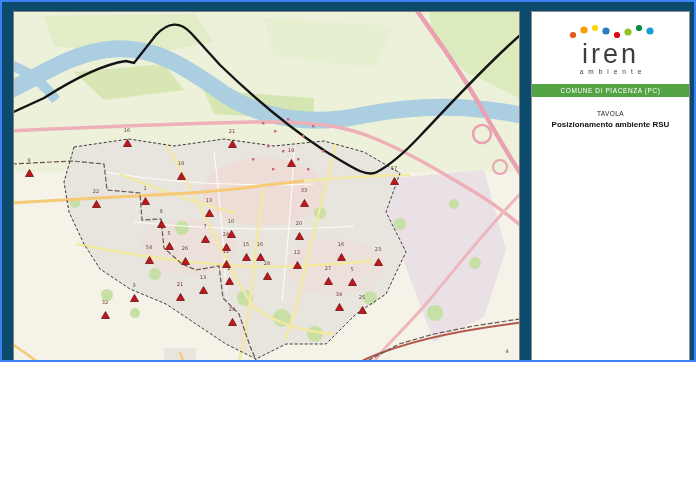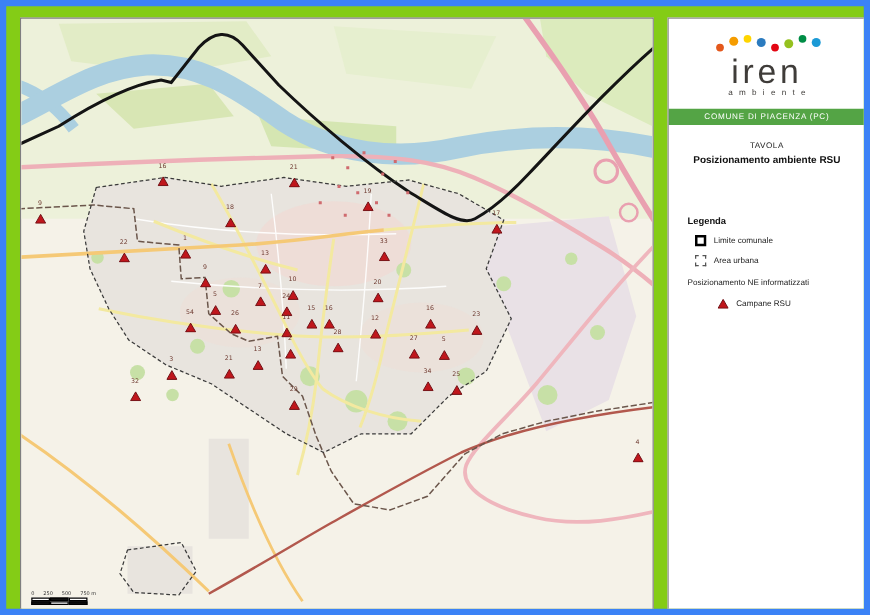--- a/index.html
+++ b/index.html
@@ -1,17 +1,17 @@
 <!DOCTYPE html>
 <html><head>
 <meta charset="utf-8">
 <style>
   html,body{margin:0;padding:0;background:#fff;}
-  .page{position:relative;width:696px;height:492px;background:#84cc16;
-        border:5px solid #3b82f6;box-sizing:border-box;overflow:hidden;
+  .page{position:relative;width:696px;height:362px;background:#0c4a6e;
+        border:2px solid #3b82f6;box-sizing:border-box;overflow:hidden;
         font-family:"Liberation Sans", sans-serif;}
 
   
   .map-panel{position:absolute;left:11px;top:9px;width:507px;height:474px;
              border:1px solid #7f7f7f;box-sizing:border-box;background:#f5f2e8;overflow:hidden;}
   .basemap{position:absolute;left:0;top:0;}
   .markers-layer{position:absolute;left:0;top:0;width:505px;height:472px;}
   .marker{position:absolute;width:9px;height:8px;}
   .marker .m-label{position:absolute;bottom:8px;left:50%;transform:translateX(-50%);
                    font-size:5px;line-height:6px;color:#6e3a30;white-space:nowrap;
@@ -291,37 +291,15 @@
         </svg>
       <div class="logo-brand">iren</div>
       <div class="logo-sub">ambiente</div>
     </div>
 
     <div class="banner">COMUNE DI PIACENZA (PC)</div>
 
     <div class="tavola">TAVOLA</div>
     <div class="map-title">Posizionamento ambiente RSU</div>
 
-    <div class="legend">
-      <div class="legend-heading">Legenda</div>
-
-      <div class="legend-item">
-        <span class="sym sym-limite"></span>
-        <span class="legend-label">Limite comunale</span>
-      </div>
-
-      <div class="legend-item">
-        <span class="sym sym-area"></span>
-        <span class="legend-label">Area urbana</span>
-      </div>
-
-      <div class="legend-group">Posizionamento NE informatizzati</div>
-
-      <div class="legend-item marker-item">
-        <svg width="9" height="8" viewBox="0 0 9 8">
-          <polygon points="4.5,0.5 8.5,7.5 0.5,7.5" fill="#c0161c" stroke="#701015" stroke-width="0.8"></polygon>
-        </svg>
-        <span class="legend-label">Campane RSU</span>
-      </div>
-    </div>
   </div>
 
 </div>
 
 </body></html>

